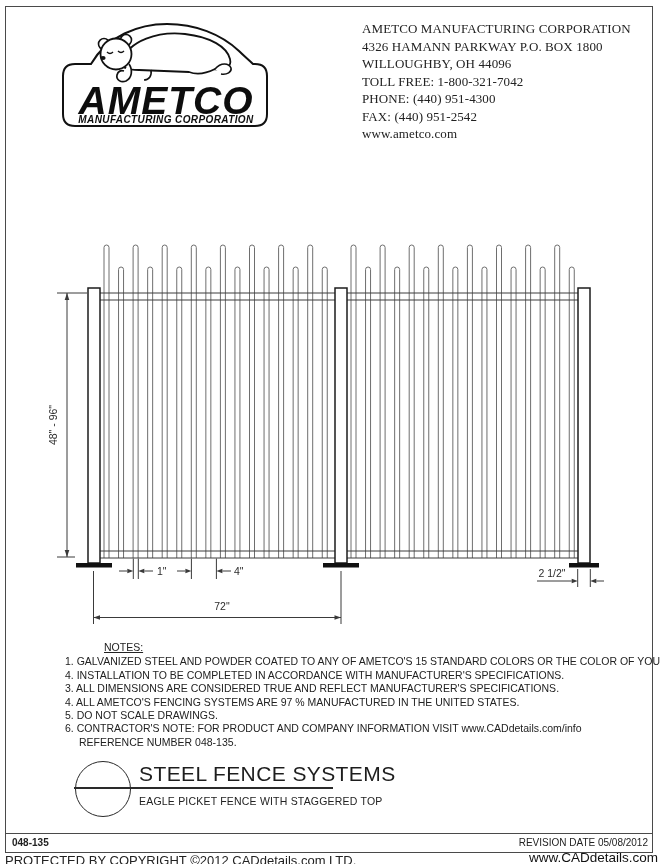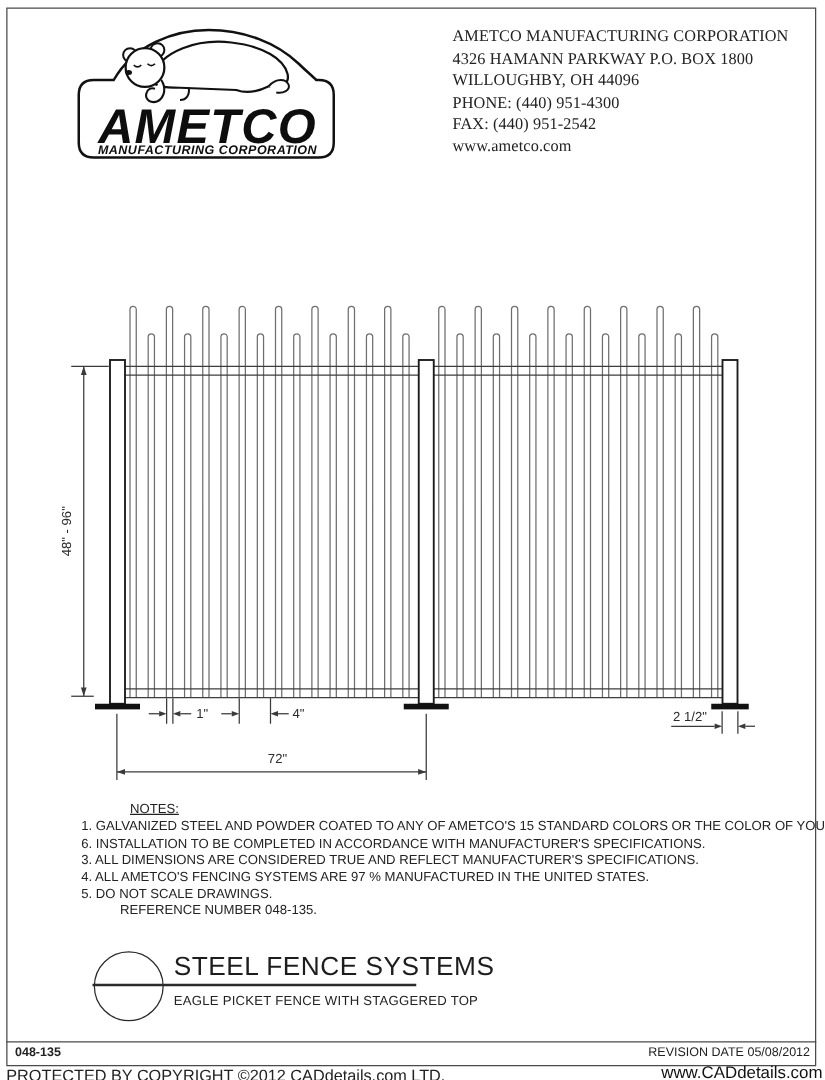--- a/index.html
+++ b/index.html
@@ -9,21 +9,21 @@
   
   .sheet-border{left:5px;top:6px;width:646px;height:845px;border:1px solid #4a4a4a;}
   .footer-line{left:5px;top:833px;width:648px;height:1px;background:#4a4a4a;}
   
   .company{left:362px;top:20px;width:285px;font-size:13px;line-height:17.5px;
            letter-spacing:.1px;color:#222;font-family:Liberation Serif, serif;}
   
   .notes{left:65px;top:641px;width:560px;font-size:10.5px;line-height:13.4px;color:#222;}
   .notes .heading{text-decoration:underline;margin-bottom:1px;padding-left:39px;}
   .notes .item{white-space:nowrap;}
-  .notes .cont{margin-left:31px;}
+  .notes .cont{margin-left:14px;}
   
   .tb-circle{left:75px;top:761px;width:54px;height:54px;border:1.5px solid #2a2a2a;border-radius:50%;}
   .tb-line{left:74px;top:787px;width:259px;height:1.5px;background:#2a2a2a;}
   .tb-title{left:139px;top:762px;font-size:21px;letter-spacing:.4px;color:#1d1d1d;}
   .tb-subtitle{left:139px;top:795px;font-size:10.5px;letter-spacing:.2px;color:#222;}
   
   .sheet-num{left:12px;top:837px;font-size:10px;color:#222;font-weight:bold;}
   .revision{right:12px;top:837px;font-size:10px;color:#222;}
   .copyright{left:5px;top:853px;font-size:13px;color:#222;}
   .cad-site{right:2px;top:850px;font-size:13.5px;color:#111;}
@@ -52,20 +52,21 @@
       <ellipse cx="48" cy="40" rx="2.6" ry="2" fill="#111" stroke="none"></ellipse>
       <path d="M 74 46 C 78 52 77 60 71 63 C 66 65 61 62 62 57 C 63 53 66 52 69 53" stroke-width="1.7" fill="#fff"></path>
       <path d="M 96 52 C 97 58 94 62 89 62" stroke-width="1.6" fill="none"></path>
     </g>
   </svg>
 
   <div class="abs company">
     <div>AMETCO MANUFACTURING CORPORATION</div>
     <div>4326 HAMANN PARKWAY P.O. BOX 1800</div>
     <div>WILLOUGHBY, OH 44096</div>
+    <div>TOLL FREE: 1-800-321-7042</div>
     <div>PHONE: (440) 951-4300</div>
     <div>FAX: (440) 951-2542</div>
     <div>www.ametco.com</div>
   </div>
 
   <svg class="abs" style="left:0;top:230px;" width="660" height="420" viewBox="0 0 660 420">
 
     <g id="fence-panels">
         <path d="M 104 328 L 104 17.5 A 2.5 2.5 0 0 1 109 17.5 L 109 328" fill="none" stroke="#6e6e6e" stroke-width="1"></path>
         <path d="M 118.55 328 L 118.55 39.5 A 2.5 2.5 0 0 1 123.55 39.5 L 123.55 328" fill="none" stroke="#6e6e6e" stroke-width="1"></path>
@@ -162,24 +163,25 @@
       <polygon points="577.7,351 571.7,348.8 571.7,353.2" fill="#3a3a3a" stroke="none"></polygon>
       <polygon points="590.3,351 596.3,348.8 596.3,353.2" fill="#3a3a3a" stroke="none"></polygon>
       <line x1="596.3" y1="351" x2="604" y2="351"></line>
     </g>
     <text x="552" y="347" text-anchor="middle" font-size="10.5" fill="#2b2b2b">2 1/2"</text>
   </svg>
 
   <div class="abs notes">
     <div class="heading">NOTES:</div>
     <div class="item">1.  GALVANIZED STEEL AND POWDER COATED TO ANY OF AMETCO'S 15 STANDARD COLORS OR THE COLOR OF YOUR CHOICE.</div>
-    <div class="item">6.  INSTALLATION TO BE COMPLETED IN ACCORDANCE WITH MANUFACTURER'S SPECIFICATIONS.</div>
+    <div class="item">4.  INSTALLATION TO BE COMPLETED IN ACCORDANCE WITH MANUFACTURER'S SPECIFICATIONS.</div>
     <div class="item">3.  ALL DIMENSIONS ARE CONSIDERED TRUE AND REFLECT MANUFACTURER'S SPECIFICATIONS.</div>
     <div class="item">4.  ALL AMETCO'S FENCING SYSTEMS ARE 97 % MANUFACTURED IN THE UNITED STATES.</div>
     <div class="item">5.  DO NOT SCALE DRAWINGS.</div>
+    <div class="item">6.  CONTRACTOR'S NOTE: FOR PRODUCT AND COMPANY INFORMATION VISIT www.CADdetails.com/info</div>
     <div class="item cont">REFERENCE NUMBER 048-135.</div>
   </div>
 
   <div class="abs tb-circle"></div>
   <div class="abs tb-line"></div>
   <div class="abs tb-title">STEEL FENCE SYSTEMS</div>
   <div class="abs tb-subtitle">EAGLE PICKET FENCE WITH STAGGERED TOP</div>
 
   <div class="abs footer-line"></div>
   <div class="abs sheet-num">048-135</div>

